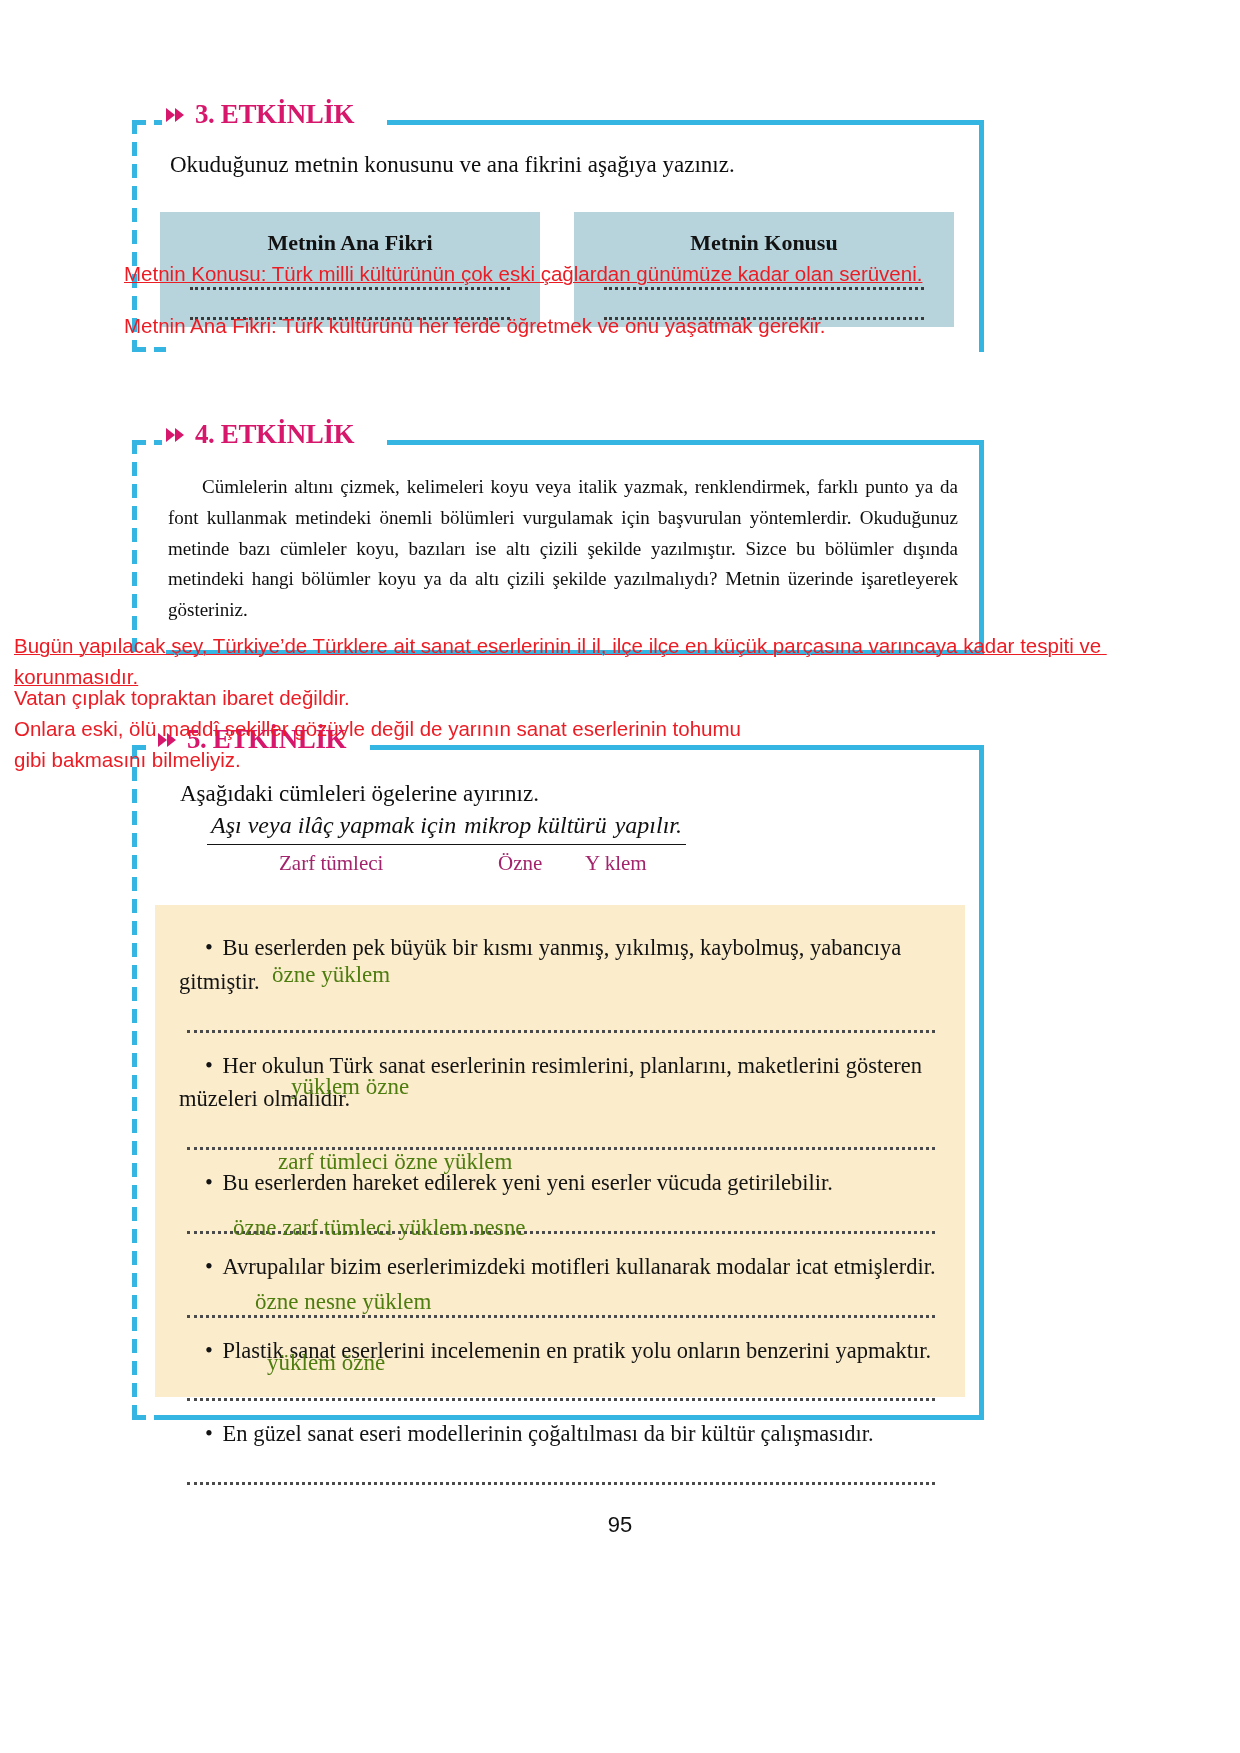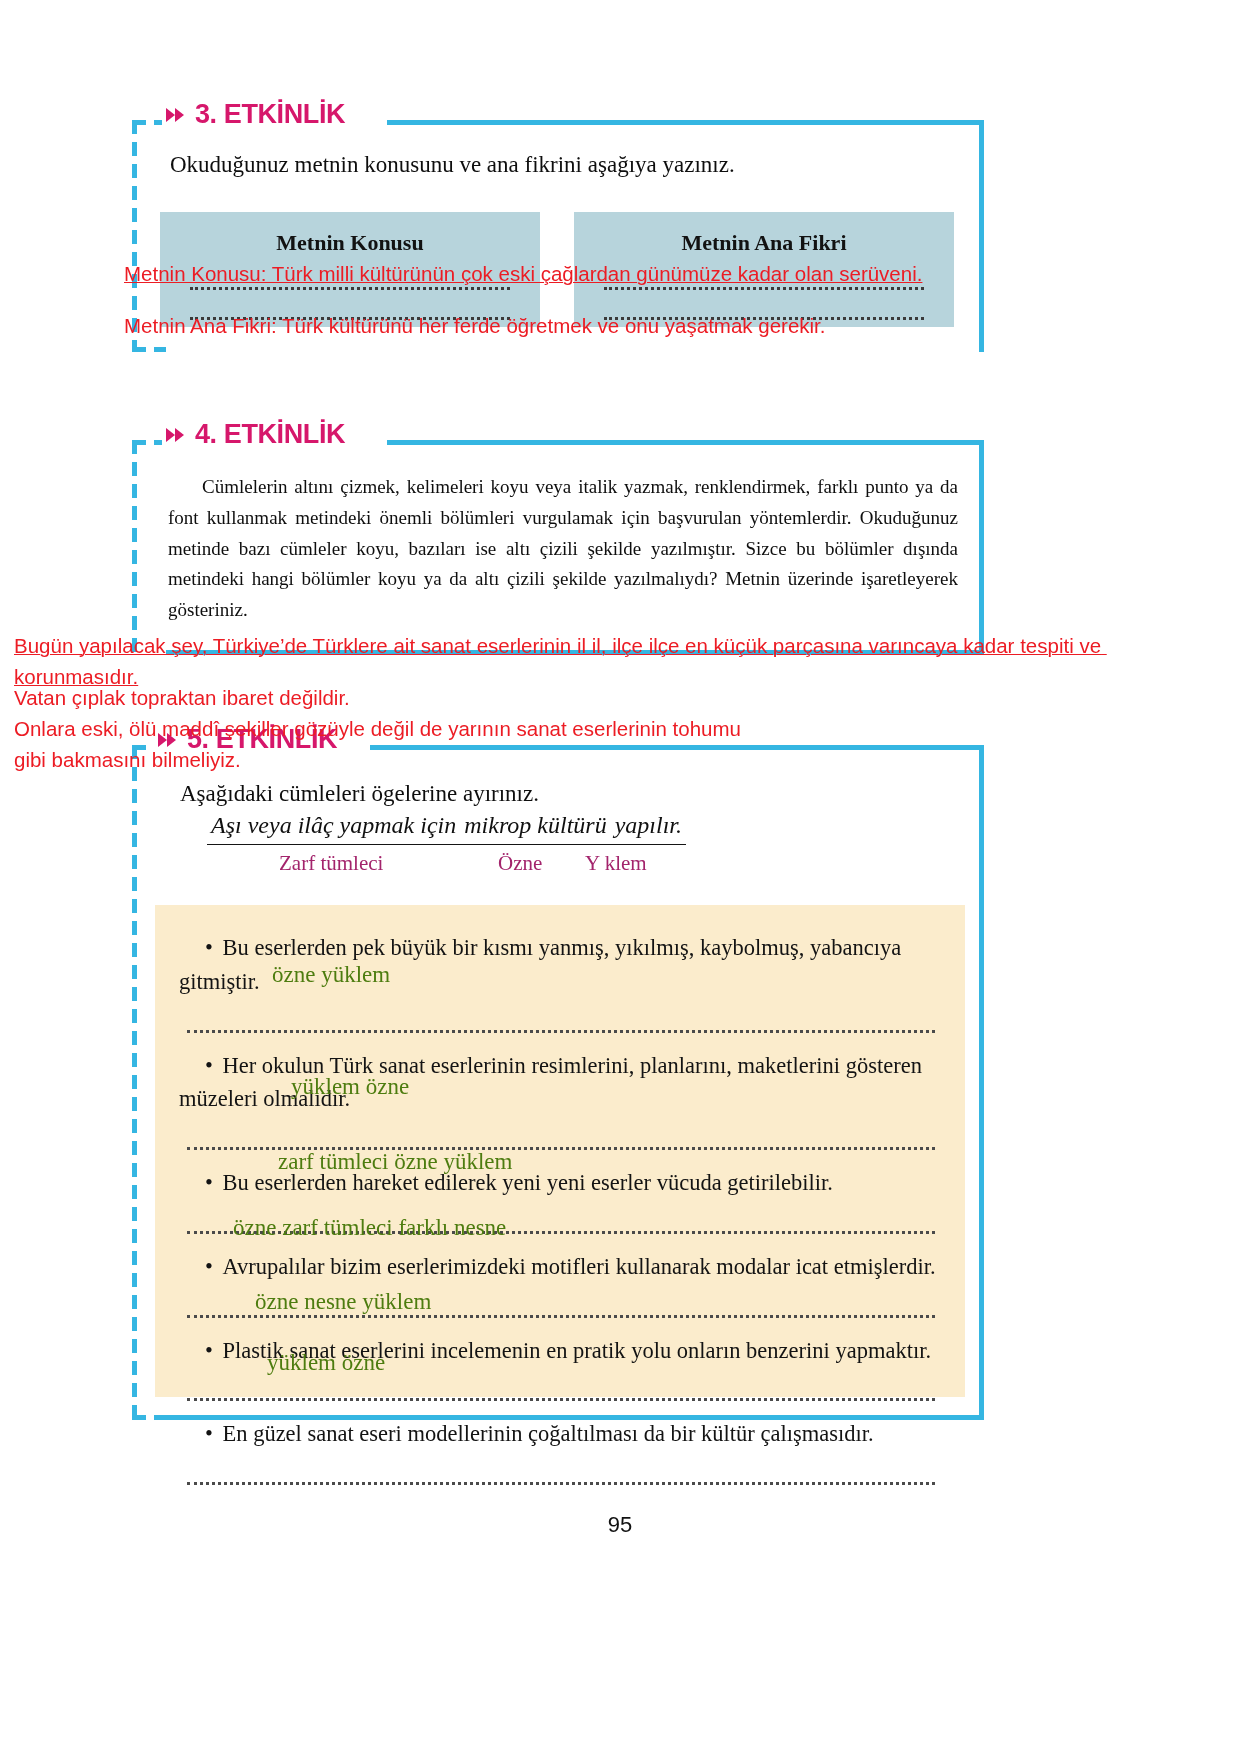--- a/index.html
+++ b/index.html
@@ -113,21 +113,21 @@
     top: 3px;
     width: 0;
     height: 0;
     border-top: 7px solid transparent;
     border-bottom: 7px solid transparent;
     border-left: 9px solid #d6176b;
   }
   .arrows::before { left: 0; }
   .arrows::after  { left: 9px; }
   .act-title {
-    font-family: Liberation Sans, sans-serif;
+    font-family: Liberation Serif, serif;
     font-weight: bold;
     font-size: 27px;
     letter-spacing: -0.4px;
     color: #d6176b;
     white-space: nowrap;
     line-height: 1;
   }
 
   
   .act-body {
@@ -268,26 +268,26 @@
       <span class="act-title">3. ETKİNLİK</span>
     </div>
 
     <div class="act-body">
       <div class="prompt" style="position:absolute; left:38px; top:28px; width:780px;">Okuduğunuz metnin konusunu ve ana fikrini aşağıya yazınız.</div>
     </div>
   </div>
 
   <div class="box-row" style="left:160px; top:212px;">
     <div class="blue-box" style="width:380px; height:115px;">
-      <div class="bx-title">Metnin Konusu</div>
+      <div class="bx-title">Metnin Ana Fikri</div>
       <div class="dotline"></div>
       <div class="dotline"></div>
     </div>
     <div class="blue-box" style="width:380px; height:115px;">
-      <div class="bx-title">Metnin Ana Fikri</div>
+      <div class="bx-title">Metnin Konusu</div>
       <div class="dotline"></div>
       <div class="dotline"></div>
     </div>
   </div>
 
   <div class="ink u" style="left:124px; top:258px; width:950px;">Metnin Konusu: Türk milli kültürünün çok eski çağlardan günümüze kadar olan serüveni.</div>
   <div class="ink" style="left:124px; top:310px; width:950px;">Metnin Ana Fikri: Türk kültürünü her ferde öğretmek ve onu yaşatmak gerekir.</div>
 
   <div class="activity" style="left:132px; top:440px; width:852px; height:215px;">
     <div class="act-frame">
@@ -374,19 +374,19 @@
 
     <div class="q q-first">
       <span class="bul">•&nbsp;</span><span>En güzel sanat eseri modellerinin çoğaltılması da bir kültür çalışmasıdır.</span>
     </div>
     <div class="ansline"></div>
   </div>
 
   <div class="ink-sm" style="left:272px; top:961px;">özne yüklem</div>
   <div class="ink-sm" style="left:291px; top:1073px;">yüklem özne</div>
   <div class="ink-sm" style="left:278px; top:1148px;">zarf tümleci özne  yüklem</div>
-  <div class="ink-sm" style="left:233px; top:1214px;">özne zarf tümleci  farklı nesne</div>
+  <div class="ink-sm" style="left:233px; top:1214px;">özne zarf tümleci  yüklem nesne</div>
   <div class="ink-sm" style="left:255px; top:1288px;">özne nesne yüklem</div>
   <div class="ink-sm" style="left:267px; top:1349px;">yüklem özne</div>
 
   <div class="pageno" style="top:1512px;">95</div>
 
 </div>
 
 </body></html>

